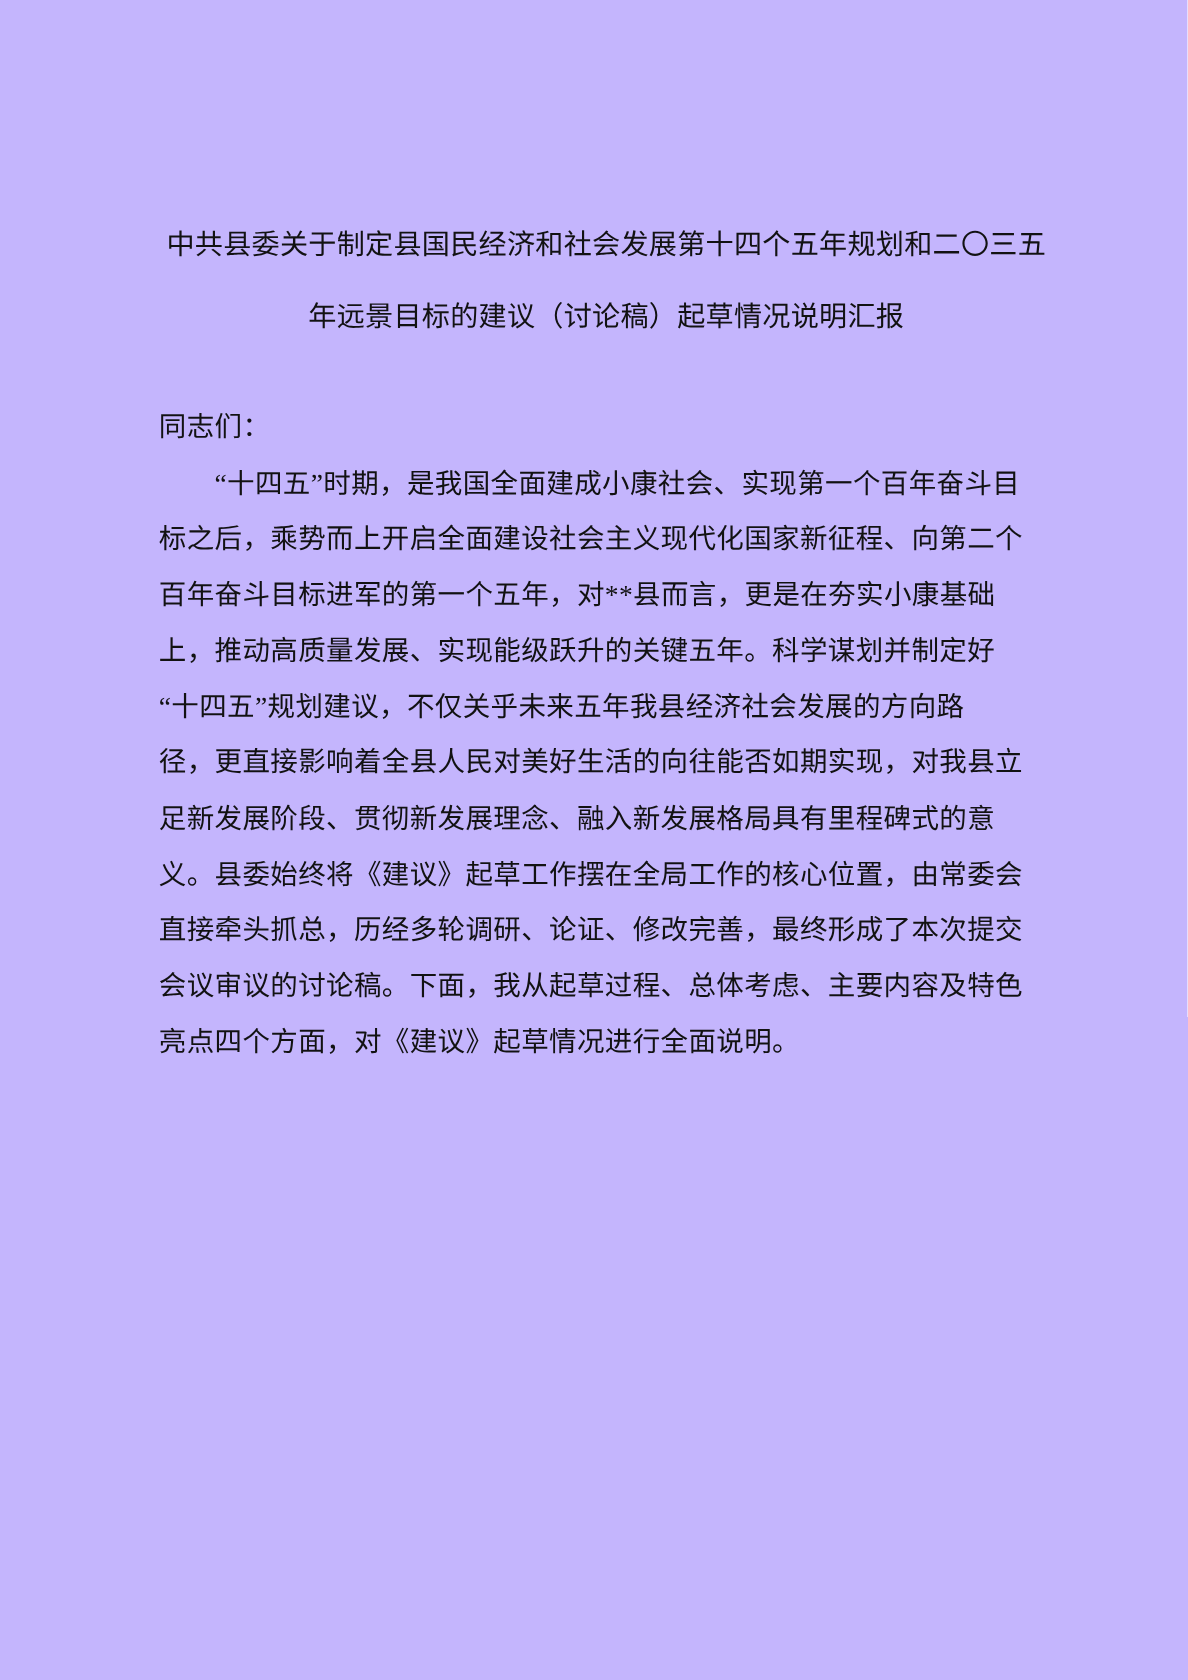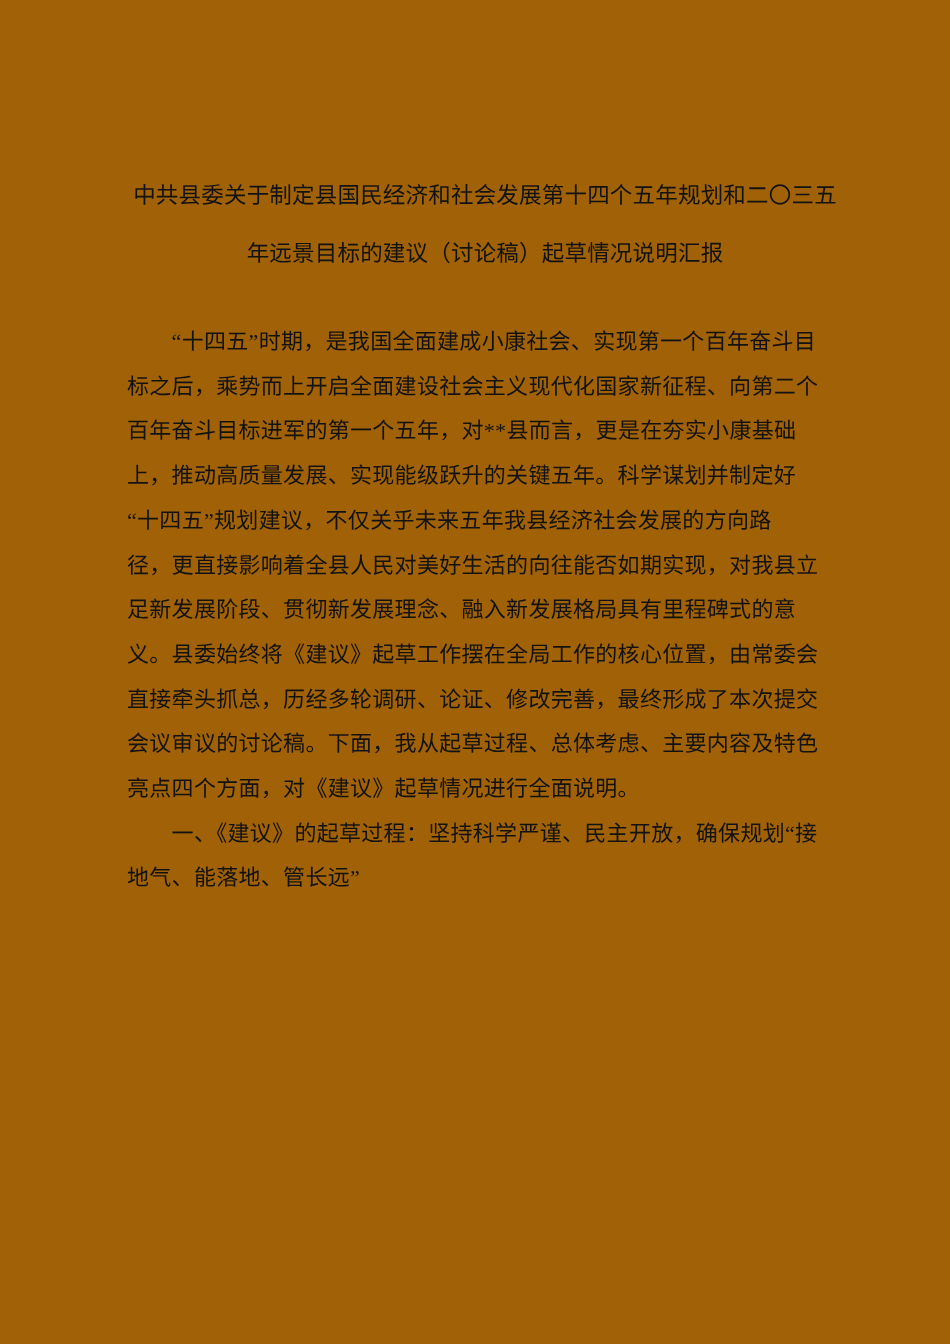--- a/index.html
+++ b/index.html
@@ -6,21 +6,21 @@
   html, body {
     margin: 0;
     padding: 0;
     background: #ffffff;
   }
   .page {
     position: relative;
     width: 950px;
     height: 1344px;
     margin: 0 auto;
-    background: #a16207;
+    background: #c4b5fd;
     overflow: hidden;
     box-sizing: border-box;
     padding: 167px 107px 0 127px; 
     font-family: "Liberation Serif", "DejaVu Serif", serif;
     color: #121212;
   }
   .doc-title {
     margin: 0;
     font-size: 22.5px;
     font-weight: normal;
@@ -44,28 +44,27 @@
 </style>
 </head>
 <body>
 
 <div class="page">
 
   <h1 class="doc-title">中共县委关于制定县国民经济和社会发展第十四个五年规划和二〇三五
 年远景目标的建议（讨论稿）起草情况说明汇报</h1>
 
   <div class="doc-body">
+    <p>同志们：</p>
     <p>　　“十四五”时期，是我国全面建成小康社会、实现第一个百年奋斗目
 标之后，乘势而上开启全面建设社会主义现代化国家新征程、向第二个
 百年奋斗目标进军的第一个五年，对**县而言，更是在夯实小康基础
 上，推动高质量发展、实现能级跃升的关键五年。科学谋划并制定好
 “十四五”规划建议，不仅关乎未来五年我县经济社会发展的方向路
 径，更直接影响着全县人民对美好生活的向往能否如期实现，对我县立
 足新发展阶段、贯彻新发展理念、融入新发展格局具有里程碑式的意
 义。县委始终将《建议》起草工作摆在全局工作的核心位置，由常委会
 直接牵头抓总，历经多轮调研、论证、修改完善，最终形成了本次提交
 会议审议的讨论稿。下面，我从起草过程、总体考虑、主要内容及特色
 亮点四个方面，对《建议》起草情况进行全面说明。</p>
-    <p>　　一、《建议》的起草过程：坚持科学严谨、民主开放，确保规划“接
-地气、能落地、管长远”</p>
   </div>
 
 </div>
 
 </body></html>

